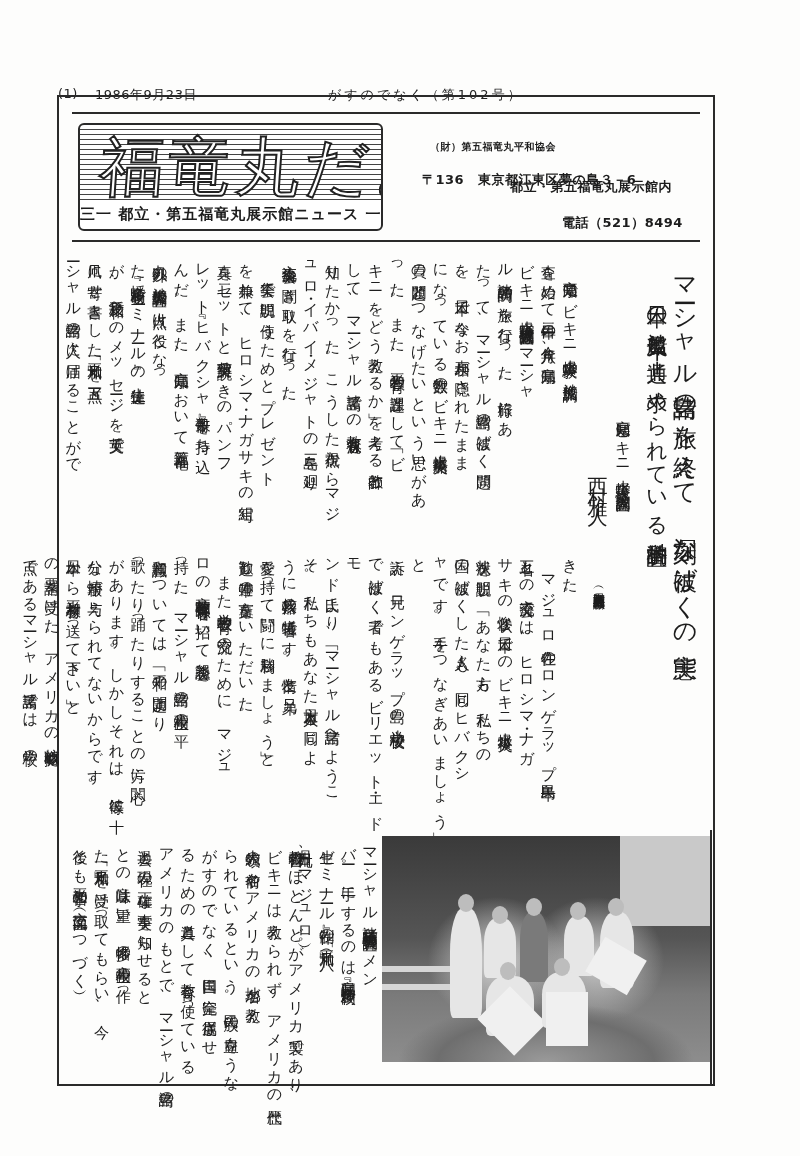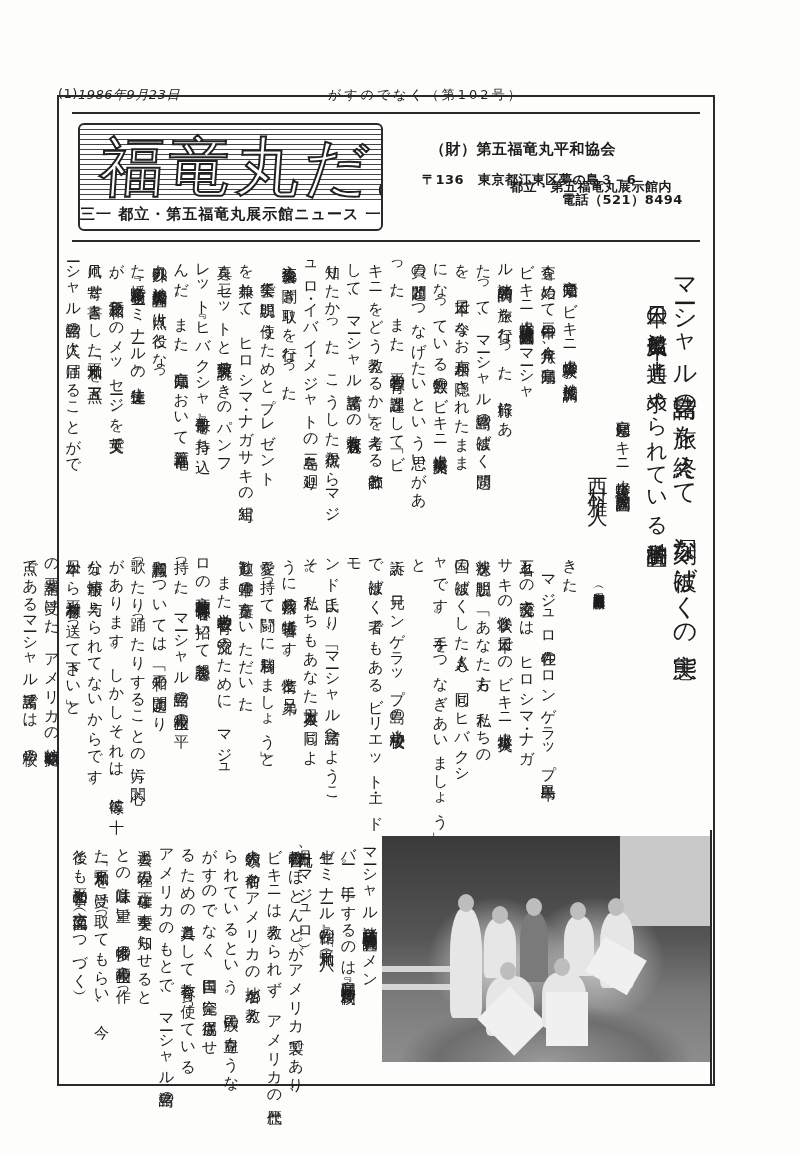--- a/index.html
+++ b/index.html
@@ -26,21 +26,21 @@
     font-family: "DejaVu Sans", sans-serif; font-size: 64px; line-height: 76px;
     color: #fff; letter-spacing: 4px; font-weight: normal;
     -webkit-text-stroke: 2px #222;
     white-space: nowrap; transform: skewX(-4deg);
   }
   .masthead-sub {
     position: absolute; left: 0; right: 0; bottom: 4px; height: 22px;
     font-size: 15px; font-weight: bold; line-height: 22px; text-align: center;
     background: #fff; letter-spacing: 1px; white-space: nowrap;
   }
-  .publisher { left: 430px; top: 140px; font-size: 15px; font-weight: bold; letter-spacing: 0.5px; }
+  .publisher { left: 430px; top: 140px; font-size: 10px; font-weight: bold; letter-spacing: 0.5px; }
   .addr { font-size: 13px; font-weight: bold; white-space: nowrap; letter-spacing: 0.5px; }
   .vcol {
     writing-mode: vertical-rl; -webkit-writing-mode: vertical-rl;
     text-orientation: mixed; font-family: "DejaVu Sans", sans-serif;
   }
   .body-block {
     font-size: 15.2px; line-height: 21.6px; letter-spacing: 1.3px; color: #1e1e1e;
     text-align: justify;
   }
   .headline1 { font-size: 24px; letter-spacing: 1px; line-height: 30px; }
@@ -62,37 +62,37 @@
     position: absolute; background: #e6e6e6; border-radius: 40% 40% 10% 10%;
   }
   .photo .head { position: absolute; width: 16px; height: 18px; border-radius: 50%; background: #bdbdbd; }
   .photo .sign { position: absolute; background: #f0f0f0; }
   .photo .bench { position: absolute; left: 0; height: 6px; background: #d6d6d6; }
 </style>
 </head>
 <body>
 
 <div class="abs running-head" style="left:58px;">(1)</div>
-<div class="abs running-head" style="left:78px;font-style:italic;">1986年9月23日</div>
+<div class="abs running-head" style="left:95px;">1986年9月23日</div>
 <div class="abs running-head" style="left:328px; letter-spacing:3px;">がすのでなく（第102号）</div>
 
 <div class="abs frame"></div>
 <div class="abs rule" style="left:72px; top:112px; width:628px;"></div>
 <div class="abs rule" style="left:72px; top:240px; width:628px;"></div>
 
 <div class="abs masthead">
   <div class="masthead-title">福竜丸だより</div>
   <div class="masthead-sub">三一 都立・第五福竜丸展示館ニュース 一三</div>
 </div>
 
 <div class="abs publisher">（財）第五福竜丸平和協会</div>
 <div class="abs addr" style="left:422px; top:171px;text-align:right;">〒136</div>
 <div class="abs addr" style="left:478px; top:171px;">東京都江東区夢の島３－6</div>
 <div class="abs addr" style="left:510px; top:178px;font-family:Liberation Serif, serif;">都立・第五福竜丸展示館内</div>
-<div class="abs addr" style="left:562px; top:191px;">電話（521）8494</div>
+<div class="abs addr" style="left:562px; top:214px;">電話（521）8494</div>
 
 <div class="abs vcol headline1" style="left:670px; top:262px; height:520px;">マーシャル諸島の旅を終えて　深刻な被ばくの実態</div>
 <div class="abs vcol headline2" style="left:643px; top:290px; height:480px;">日本の被災船員と共通──求められている科学的調査</div>
 <div class="abs vcol affil" style="left:613px; top:408px; height:300px;">高知県ビキニ水爆実験 被災調査団</div>
 <div class="abs vcol author" style="left:585px; top:462px; height:120px;">西村雅人</div>
 <div class="abs vcol author-note" style="left:590px; top:582px; height:180px;">（高知県宿毛高校大月分校教諭）</div>
 
 <div class="abs vcol body-block" style="left:62px; top:253px; width:518px; height:276px;">
   <span>　高知県でビキニ水爆実験の被災船調</span><br>
   <span>査を始めて二年目の今年八月、高知県</span><br>

